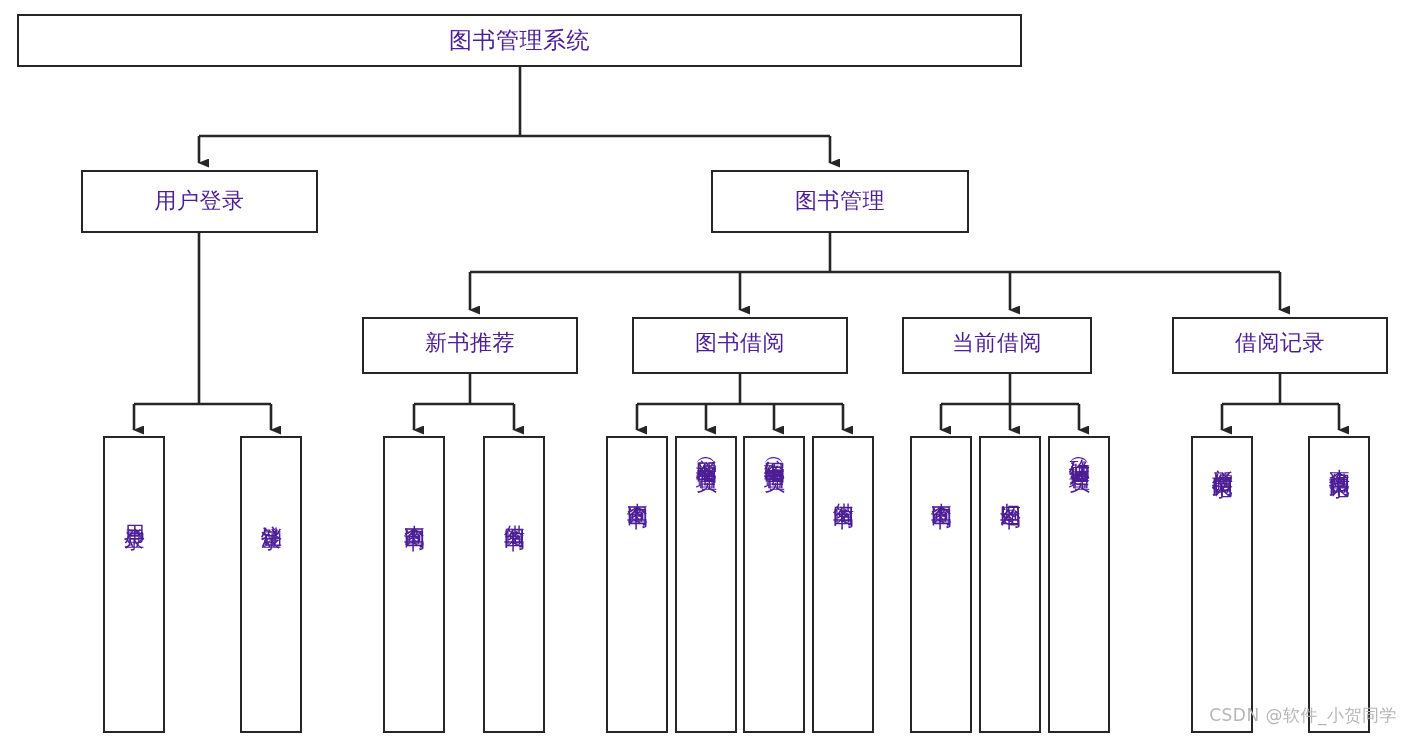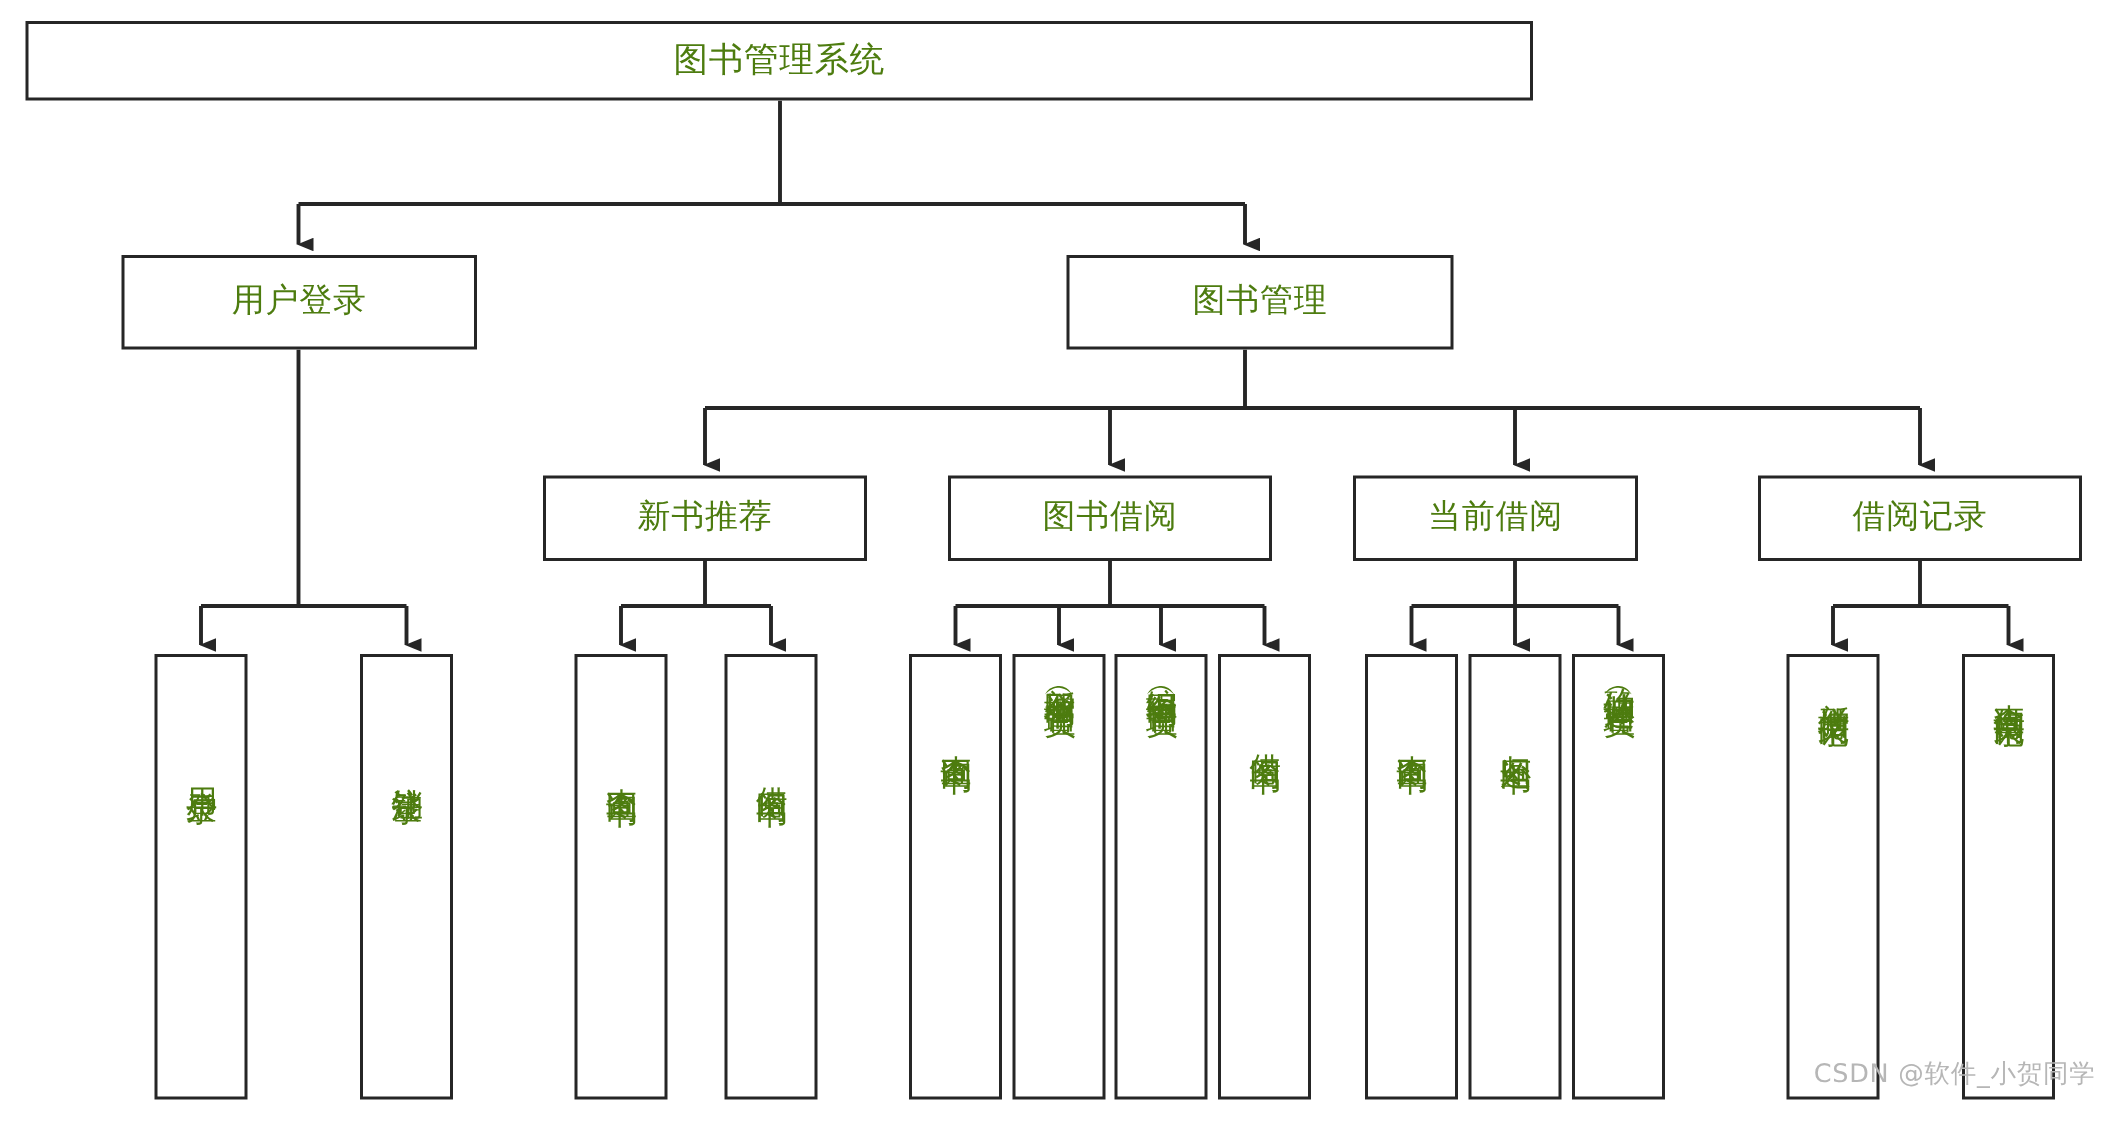--- a/index.html
+++ b/index.html
@@ -27,32 +27,32 @@
     pointer-events: none;
   }
   .node {
     position: absolute;
     box-sizing: border-box;
     background: #ffffff;
     border: 2.5px solid #262626;
     display: flex;
     align-items: center;
     justify-content: center;
-    color: #4d7c0f;
+    color: #4c1d95;
     text-align: left;
   }
   .node-label {
     display: block;
     line-height: 1.12;
     letter-spacing: 0.5px;
     white-space: nowrap;
   }
   .node.root   { font-size: 23px; }
   .node.lvl2   { font-size: 22px; }
-  .node.lvl3   { font-size: 22px; }
+  .node.lvl3   { font-size: 22px; font-family: Liberation Mono, monospace; }
 
   .node.leaf {
     align-items: flex-start;
     justify-content: center;
     padding-top: 0px;
   }
   .node.leaf .node-label {
     writing-mode: vertical-rl;
     text-orientation: upright;
     font-size: 21px;

